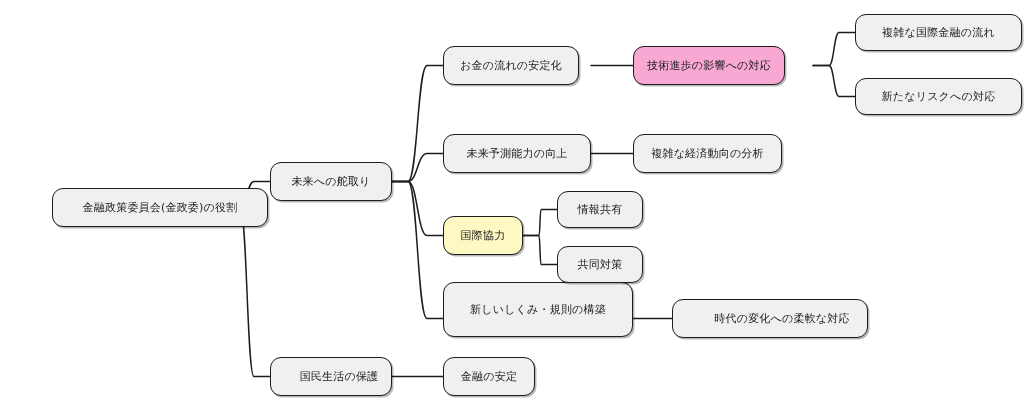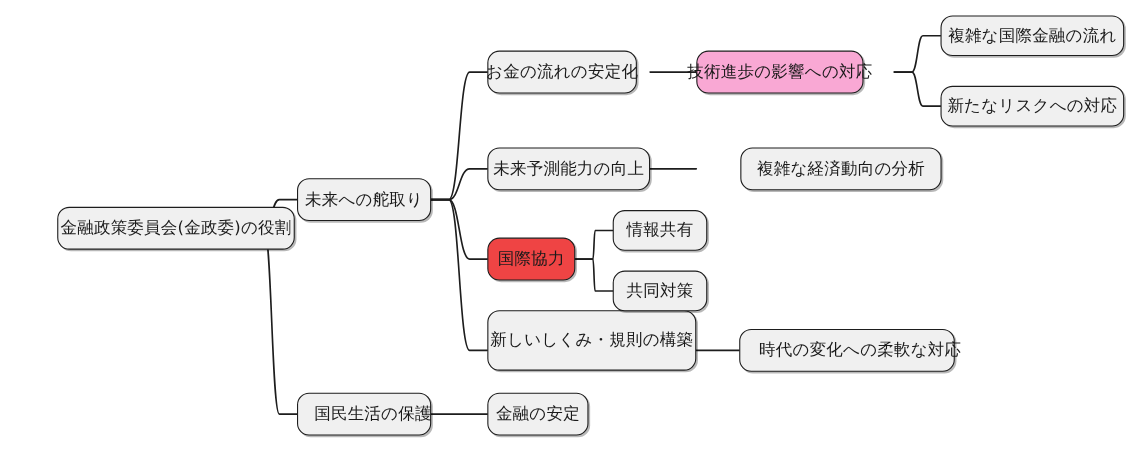--- a/index.html
+++ b/index.html
@@ -27,21 +27,21 @@
   .node {
     position: absolute;
     box-sizing: border-box;
     display: flex;
     align-items: center;
     justify-content: center;
     background: #f0f0f0;
     border: 1.6px solid #1d1d1d;
     border-radius: 11px;
     color: #1a1a1a;
-    font-size: 15px;
+    font-size: 11px;
     line-height: 1;
     white-space: nowrap;
     letter-spacing: 0.2px;
     box-shadow: 1.5px 1.5px 0 rgba(0,0,0,0.28);
   }
   .node-label {
     display: block;
     padding: 0 2px;
   }
 </style>
@@ -74,33 +74,33 @@
       </div>
       <div class="node" style="left: 270px; top: 357px; width: 122px; height: 39px; background: rgb(240, 240, 240); border-color: rgb(29, 29, 29); color: rgb(26, 26, 26); padding-left: 16px;">
         <span class="node-label">国民生活の保護</span>
       </div>
       <div class="node" style="left: 443px; top: 46px; width: 136px; height: 39px; background: rgb(240, 240, 240); border-color: rgb(29, 29, 29); color: rgb(26, 26, 26);">
         <span class="node-label">お金の流れの安定化</span>
       </div>
       <div class="node" style="left: 443px; top: 134px; width: 148px; height: 39px; background: rgb(240, 240, 240); border-color: rgb(29, 29, 29); color: rgb(26, 26, 26);">
         <span class="node-label">未来予測能力の向上</span>
       </div>
-      <div class="node" style="left: 443px; top: 216px; width: 80px; height: 39px; background: #ef4444; border-color: rgb(29, 29, 29); color: rgb(26, 26, 26);">
+      <div class="node" style="left: 443px; top: 216px; width: 80px; height: 39px; background: #fef9c3; border-color: rgb(29, 29, 29); color: rgb(26, 26, 26);">
         <span class="node-label">国際協力</span>
       </div>
       <div class="node" style="left: 443px; top: 282px; width: 190px; height: 55px; background: rgb(240, 240, 240); border-color: rgb(29, 29, 29); color: rgb(26, 26, 26);">
         <span class="node-label">新しいしくみ・規則の構築</span>
       </div>
       <div class="node" style="left: 443px; top: 357px; width: 92px; height: 39px; background: rgb(240, 240, 240); border-color: rgb(29, 29, 29); color: rgb(26, 26, 26);">
         <span class="node-label">金融の安定</span>
       </div>
       <div class="node" style="left: 633px; top: 46px; width: 152px; height: 39px; background: #f9a8d4; border-color: rgb(29, 29, 29); color: rgb(26, 26, 26);">
         <span class="node-label">技術進歩の影響への対応</span>
       </div>
-      <div class="node" style="left: 633px; top: 134px; width: 183px; height: 39px; background: rgb(240, 240, 240); border-color: rgb(29, 29, 29); color: rgb(26, 26, 26); margin-left: 40px;">
+      <div class="node" style="left: 633px; top: 134px; width: 149px; height: 39px; background: rgb(240, 240, 240); border-color: rgb(29, 29, 29); color: rgb(26, 26, 26);">
         <span class="node-label">複雑な経済動向の分析</span>
       </div>
       <div class="node" style="left: 557px; top: 191px; width: 86px; height: 37px; background: rgb(240, 240, 240); border-color: rgb(29, 29, 29); color: rgb(26, 26, 26);">
         <span class="node-label">情報共有</span>
       </div>
       <div class="node" style="left: 557px; top: 246px; width: 86px; height: 37px; background: rgb(240, 240, 240); border-color: rgb(29, 29, 29); color: rgb(26, 26, 26);">
         <span class="node-label">共同対策</span>
       </div>
       <div class="node" style="left: 672px; top: 299px; width: 196px; height: 39px; background: rgb(240, 240, 240); border-color: rgb(29, 29, 29); color: rgb(26, 26, 26); padding-left: 24px;">
         <span class="node-label">時代の変化への柔軟な対応</span>

